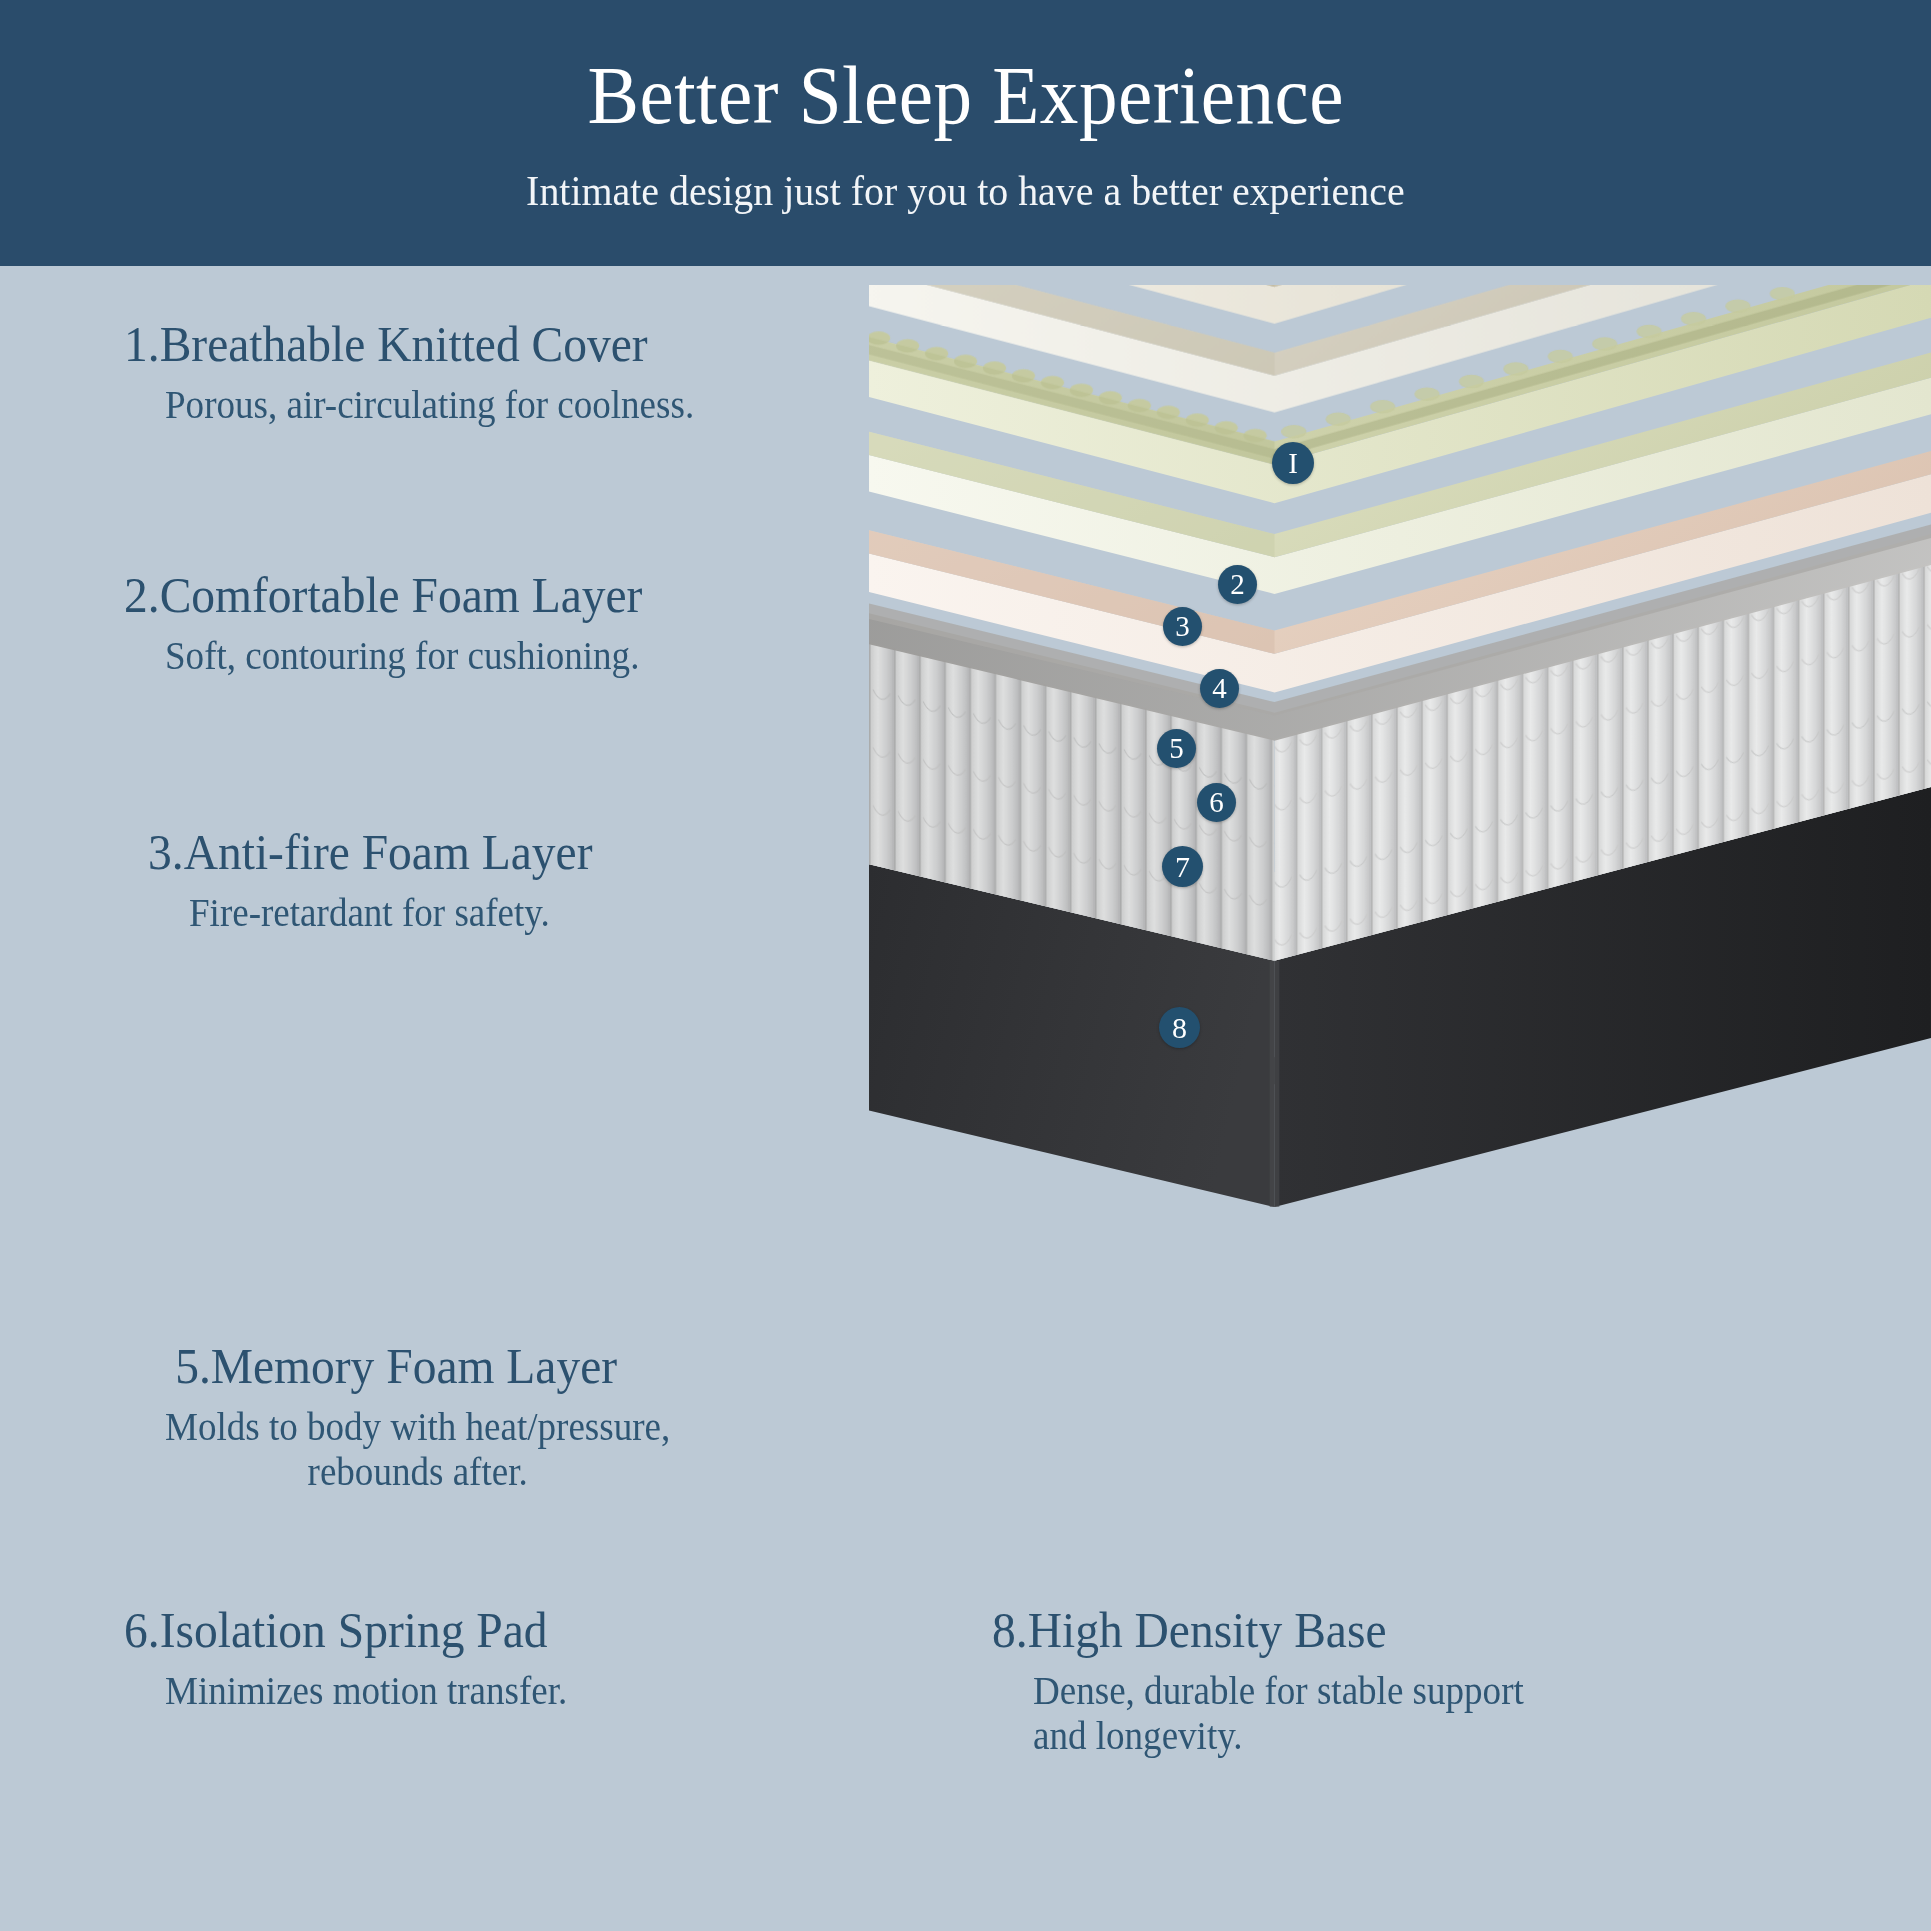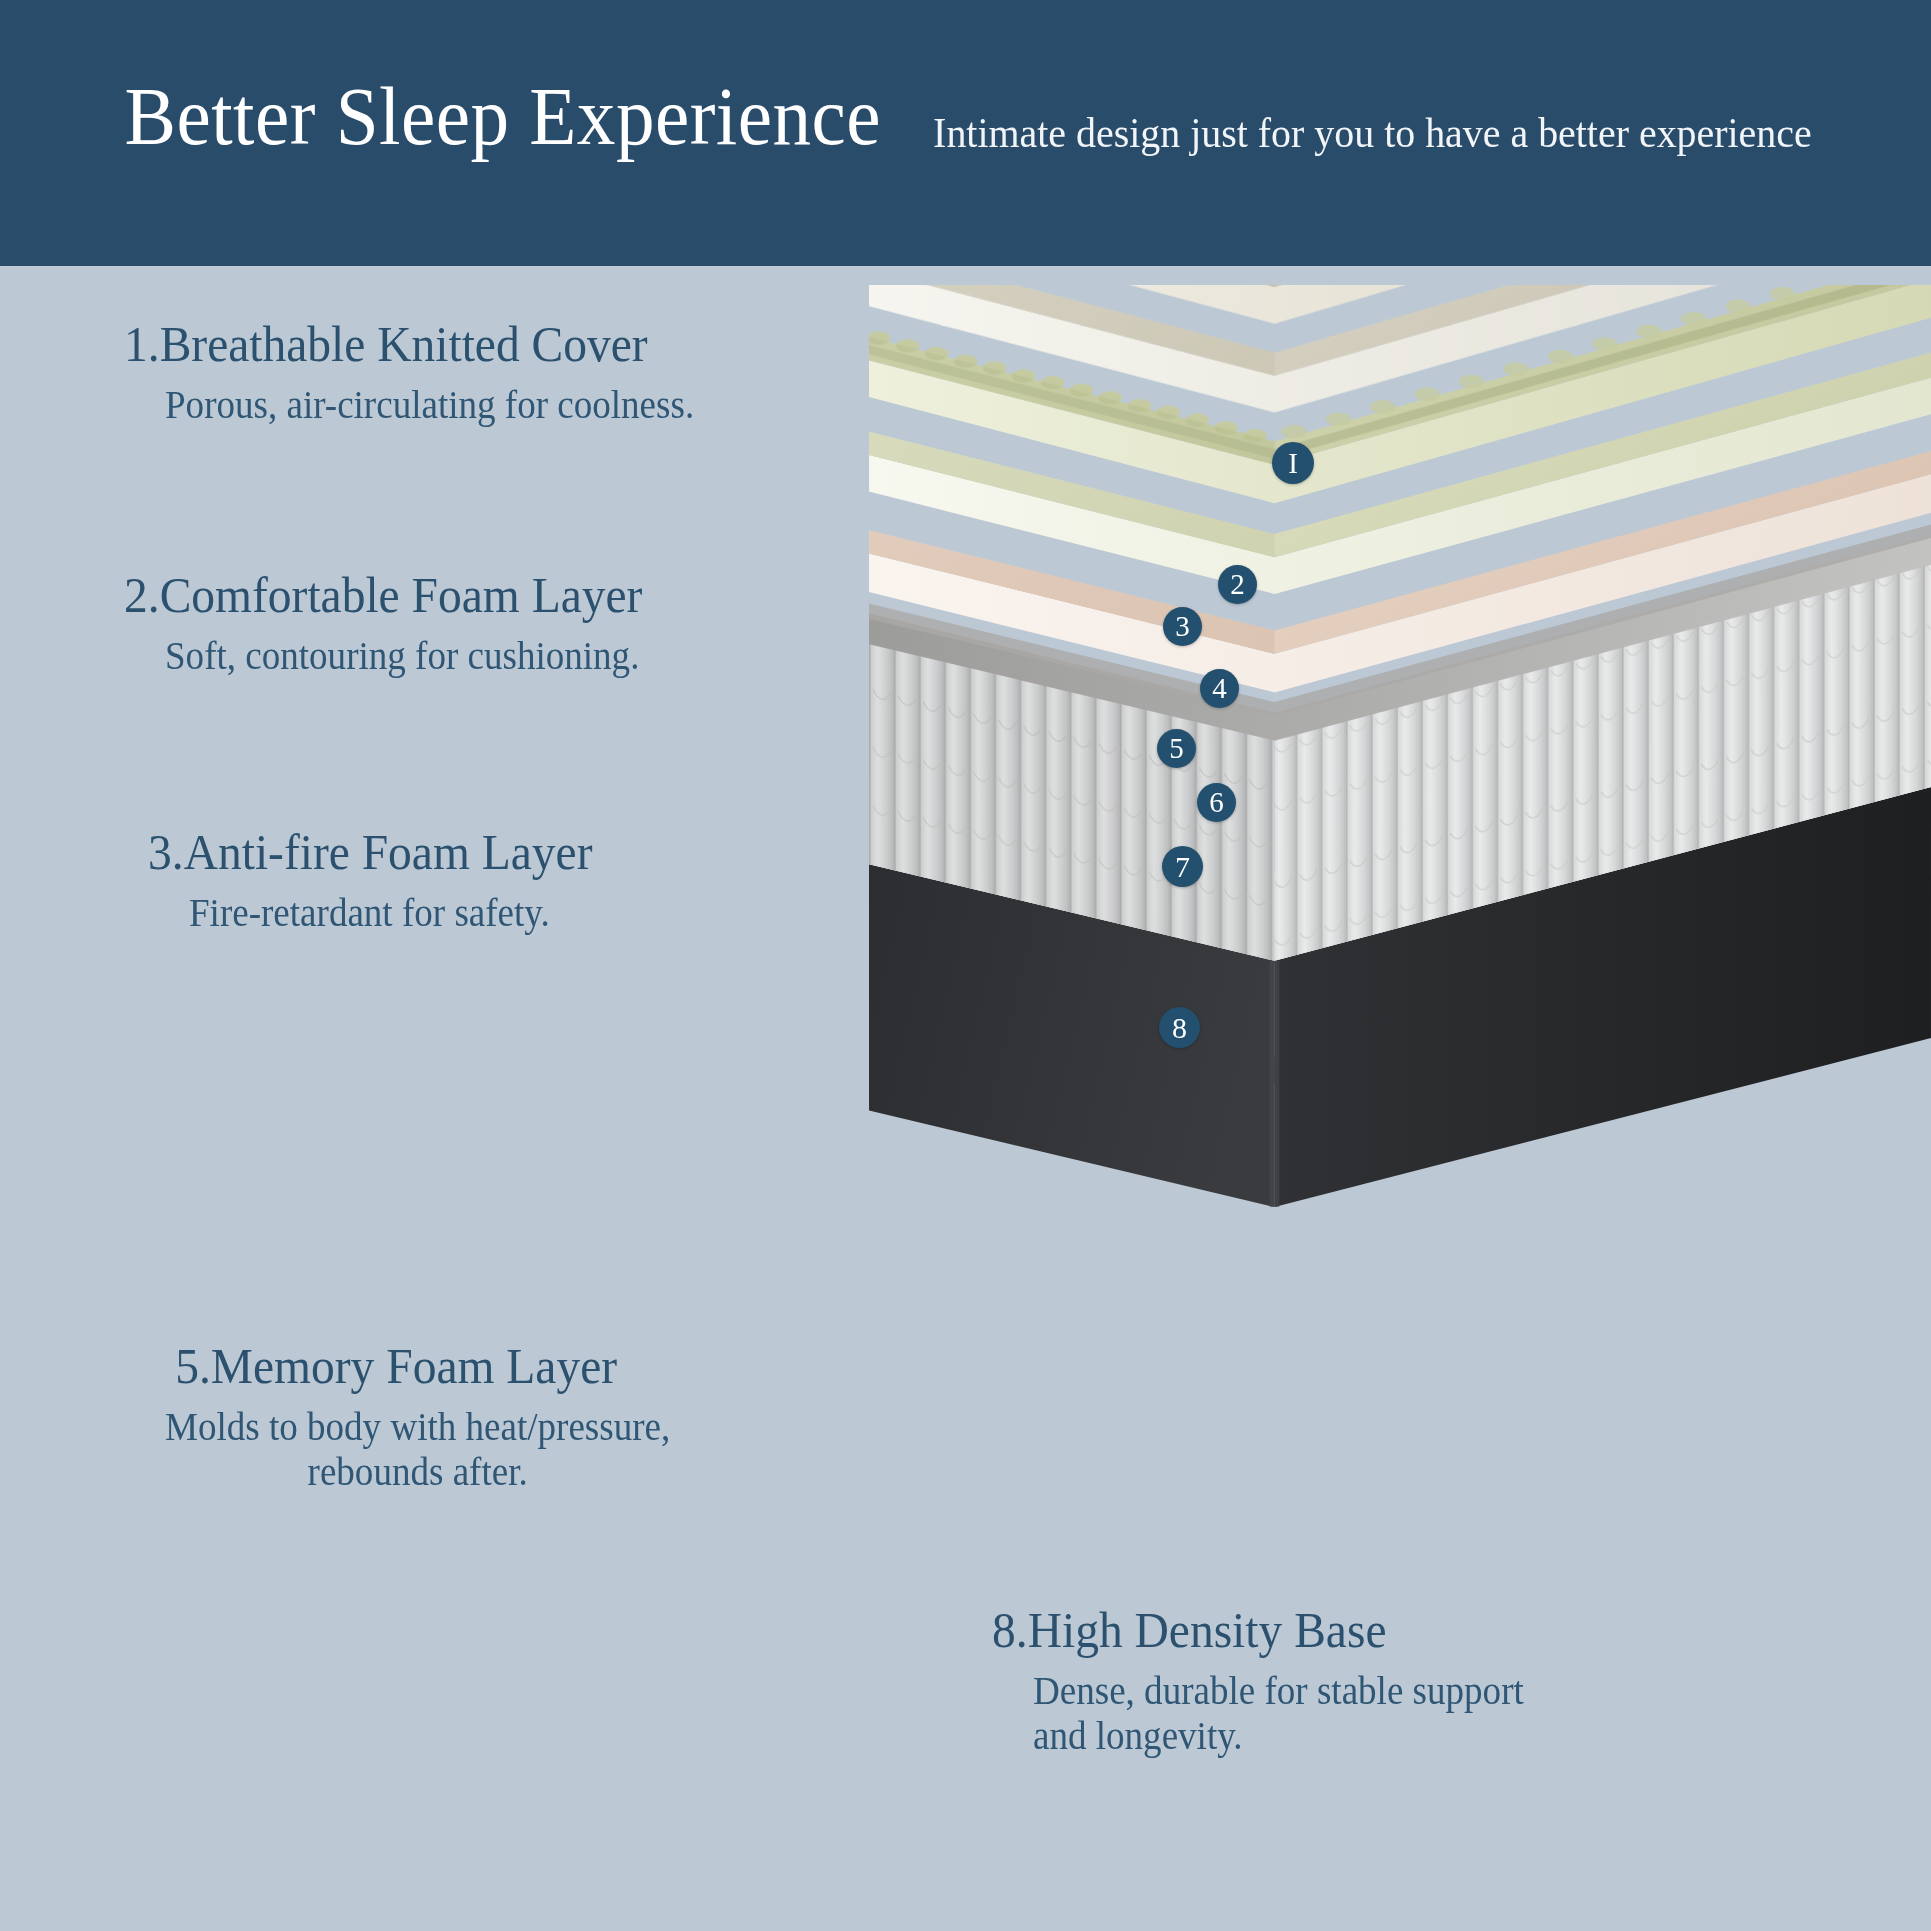--- a/index.html
+++ b/index.html
@@ -9,21 +9,21 @@
     background:#bcc9d5;
     font-family:"Liberation Serif","DejaVu Serif",serif;
     overflow:hidden;
     position:relative;
   }
 
   
   #header{
     position:absolute; left:0; top:0; width:1931px; height:266px;
     background:#2a4c6b;
-    display:flex; flex-direction:row;
+    display:flex; flex-direction:column;
     align-items:center; justify-content:center;
     text-align:center;
   }
   #header-title{
     color:#ffffff;
     font-size:83px;
     line-height:1.0;
     letter-spacing:0.5px;
     font-weight:400;
     transform:scaleX(.93);
@@ -381,20 +381,26 @@
 
 
   <div class="txt-block" style="left:124px; top:1074px;text-align:center;">
     <div class="txt-title">5.Memory Foam Layer</div>
     <div class="txt-desc">
       <div>Molds to body with heat/pressure,</div>
       <div>rebounds after.</div>
     </div>
   </div>
 
+  <div class="txt-block" style="left:124px; top:1338px;">
+    <div class="txt-title">6.Isolation Spring Pad</div>
+    <div class="txt-desc">
+      <div>Minimizes motion transfer.</div>
+    </div>
+  </div>
 
 
   <div class="txt-block" style="left:977px; top:1338px;margin-left:15px;">
     <div class="txt-title">8.High Density Base</div>
     <div class="txt-desc">
       <div>Dense, durable for stable support</div>
       <div>and longevity.</div>
     </div>
   </div>
 

